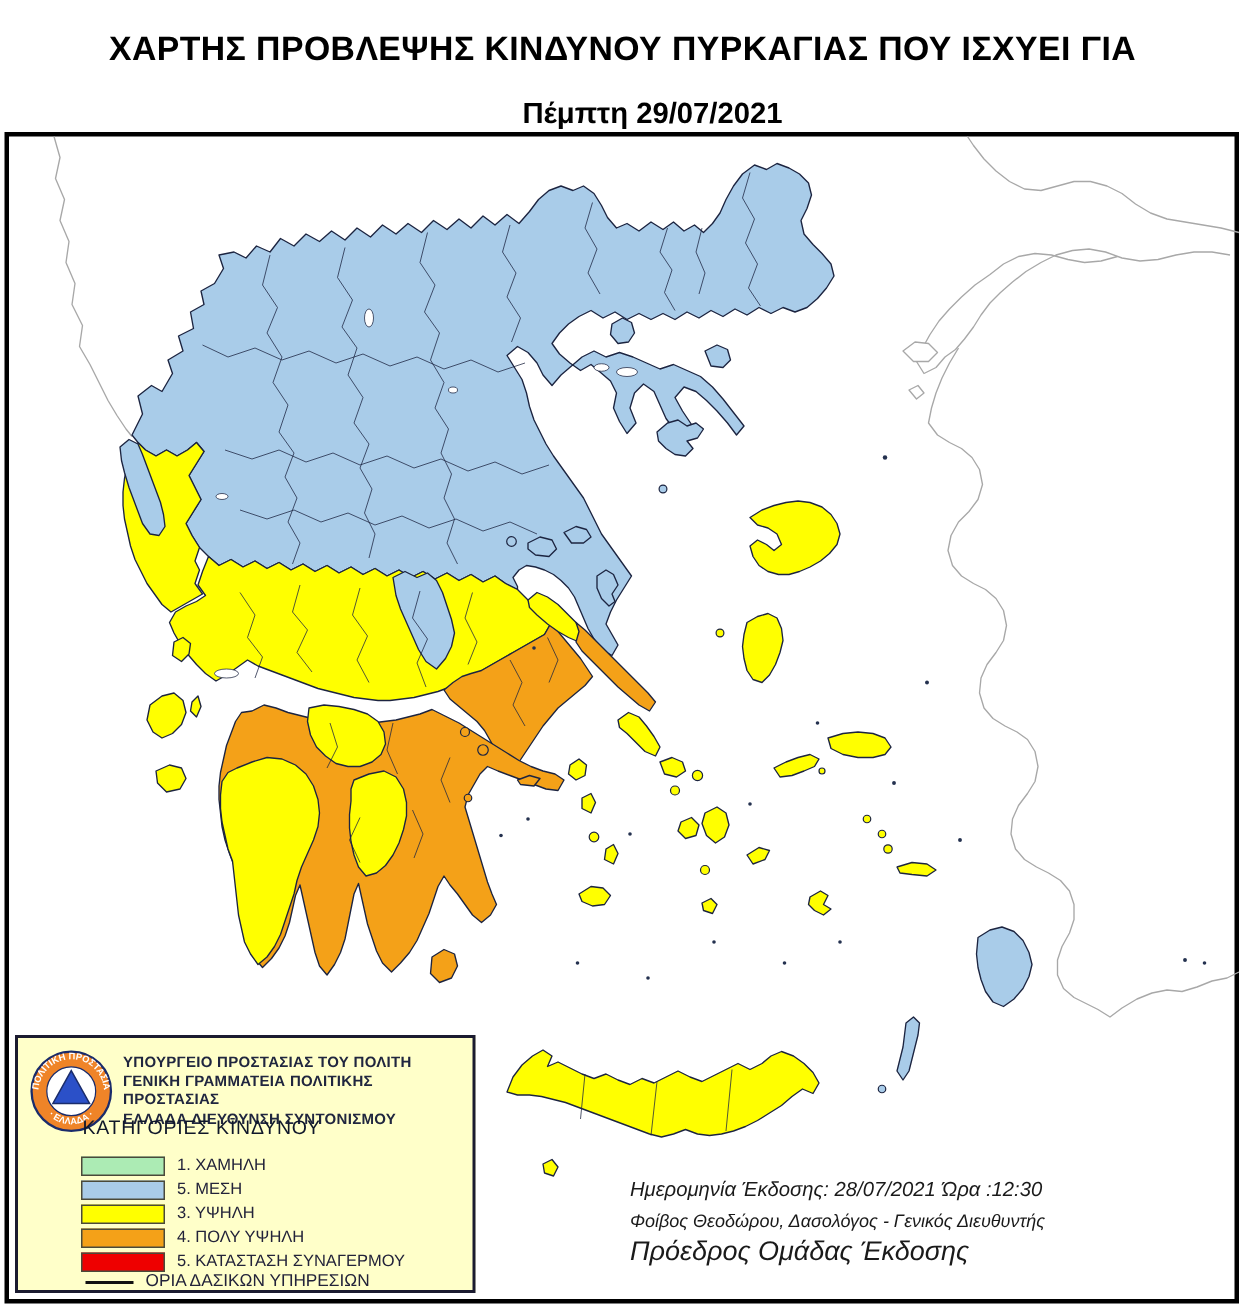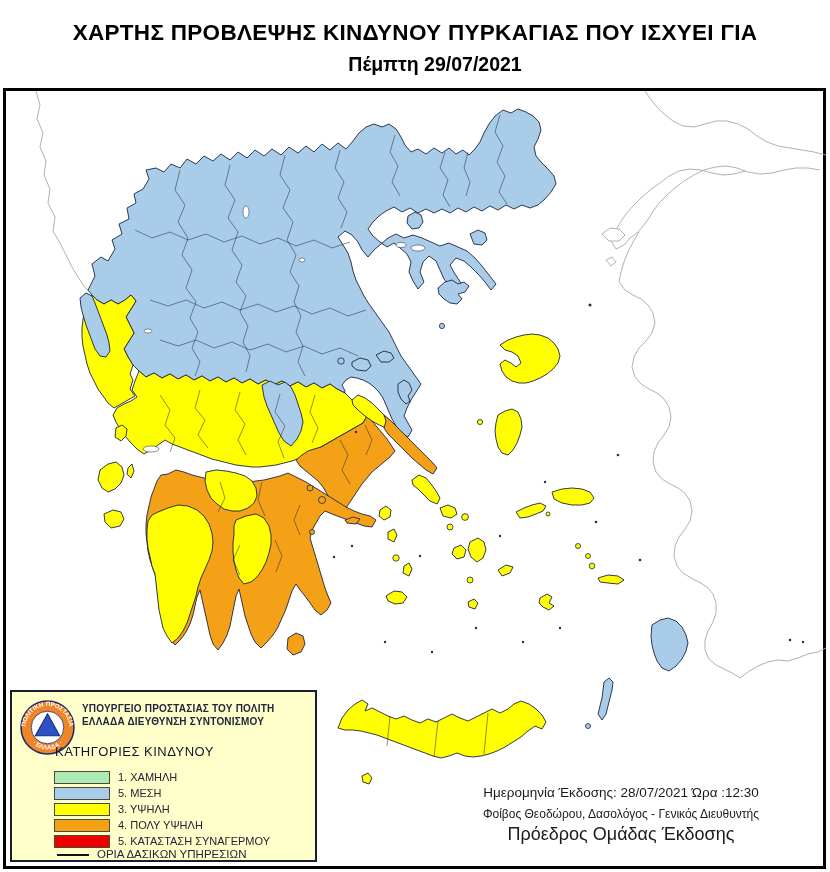--- a/index.html
+++ b/index.html
@@ -1,34 +1,34 @@
 <!DOCTYPE html>
 <html><head>
 <meta charset="utf-8">
 <style>
   html,body{margin:0;padding:0;background:#ffffff;}
   body{width:830px;height:872px;position:relative;overflow:hidden;
        font-family:"Liberation Sans", sans-serif;-webkit-font-smoothing:antialiased;}
   .title-block{position:absolute;left:0;top:20px;width:830px;text-align:center;color:#000;}
   .title-line1{font-size:22.5px;font-weight:bold;letter-spacing:.3px;}
-  .title-line2{font-size:19.5px;font-weight:bold;margin-top:7px;padding-left:40px;}
+  .title-line2{font-size:19.5px;font-weight:bold;margin-top:19px;padding-left:40px;}
   #map-svg{position:absolute;left:0;top:0;}
   .legend-box{position:absolute;left:10px;top:690px;width:307px;height:172px;
       background:#FFFFC9;border:2px solid #1b1b30;box-sizing:border-box;}
   .legend-logo{position:absolute;left:7px;top:7px;width:57px;height:57px;}
   .legend-org{position:absolute;left:70px;top:11px;width:232px;
       font-size:10px;font-weight:bold;color:#20263f;line-height:12.5px;letter-spacing:.2px;}
   .legend-section-title{position:absolute;left:43px;top:52px;font-size:13px;color:#0f172a;letter-spacing:.5px;}
   .legend-row{position:absolute;left:42px;height:13px;}
   .legend-swatch{position:absolute;left:0;top:0;width:56px;height:13px;border:1px solid #4a4a3a;box-sizing:border-box;}
   .legend-label{position:absolute;left:64px;top:0px;font-size:11px;color:#23233a;white-space:nowrap;}
   .legend-boundary{position:absolute;left:45px;top:156px;height:14px;}
   .legend-boundary-line{position:absolute;left:0;top:6px;width:32px;height:2px;background:#111;}
   .legend-boundary-label{position:absolute;left:40px;top:0;font-size:11.5px;color:#23233a;white-space:nowrap;}
-  .footer-block{position:absolute;left:420px;top:785px;width:402px;text-align:center;color:#1a1a1a;}
+  .footer-block{position:absolute;left:420px;top:785px;width:402px;text-align:left;color:#1a1a1a;font-style:italic;}
   .footer-line1{font-size:13.5px;}
   .footer-line2{font-size:12px;margin-top:7px;}
   .footer-line3{font-size:18px;margin-top:3px;}
 </style>
 </head>
 <body>
 
 <div class="title-block">
   <div class="title-line1">ΧΑΡΤΗΣ ΠΡΟΒΛΕΨΗΣ ΚΙΝΔΥΝΟΥ ΠΥΡΚΑΓΙΑΣ ΠΟΥ ΙΣΧΥΕΙ ΓΙΑ</div>
   <div class="title-line2">Πέμπτη 29/07/2021</div>
@@ -176,20 +176,21 @@
     <text font-size="6.1" font-weight="bold" fill="#ffffff" font-family="Liberation Sans, sans-serif">
       <textPath href="#arcTop" startOffset="50%" text-anchor="middle">ΠΟΛΙΤΙΚΗ ΠΡΟΣΤΑΣΙΑ</textPath>
     </text>
     <text font-size="6.1" font-weight="bold" fill="#ffffff" font-family="Liberation Sans, sans-serif">
       <textPath href="#arcBottom" startOffset="50%" text-anchor="middle">· ΕΛΛΑΔΑ ·</textPath>
     </text>
   </svg>
 
   <div class="legend-org">
     <div>ΥΠΟΥΡΓΕΙΟ ΠΡΟΣΤΑΣΙΑΣ ΤΟΥ ΠΟΛΙΤΗ</div>
+    <div>ΓΕΝΙΚΗ ΓΡΑΜΜΑΤΕΙΑ ΠΟΛΙΤΙΚΗΣ ΠΡΟΣΤΑΣΙΑΣ</div>
     <div>ΕΛΛΑΔΑ ΔΙΕΥΘΥΝΣΗ ΣΥΝΤΟΝΙΣΜΟΥ</div>
   </div>
 
   <div class="legend-section-title">ΚΑΤΗΓΟΡΙΕΣ ΚΙΝΔΥΝΟΥ</div>
 
   <div class="legend-row" style="top:79px">
     <span class="legend-swatch" style="background: rgb(172, 235, 180);"></span>
     <span class="legend-label">1. ΧΑΜΗΛΗ</span>
   </div>
   <div class="legend-row" style="top:95px">

